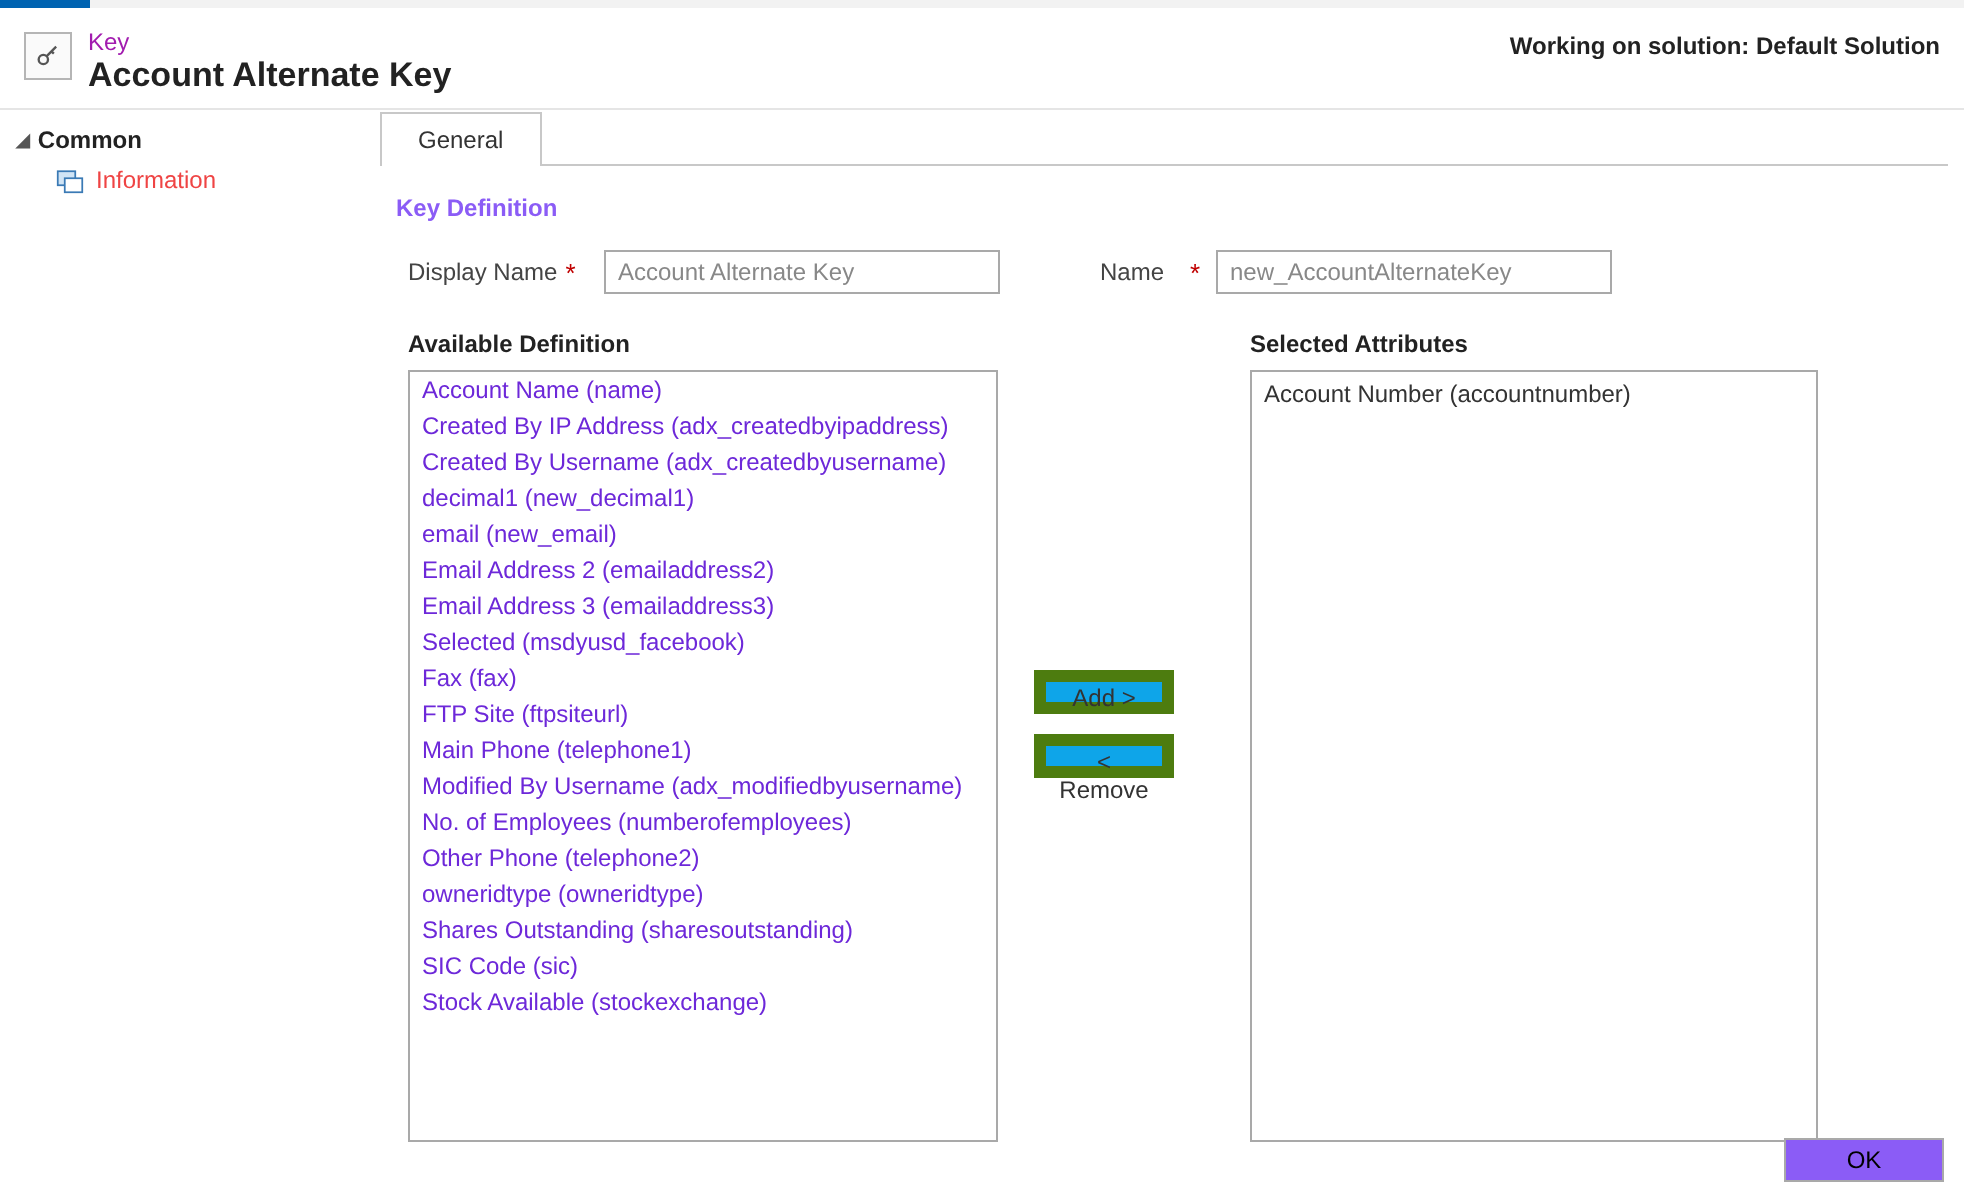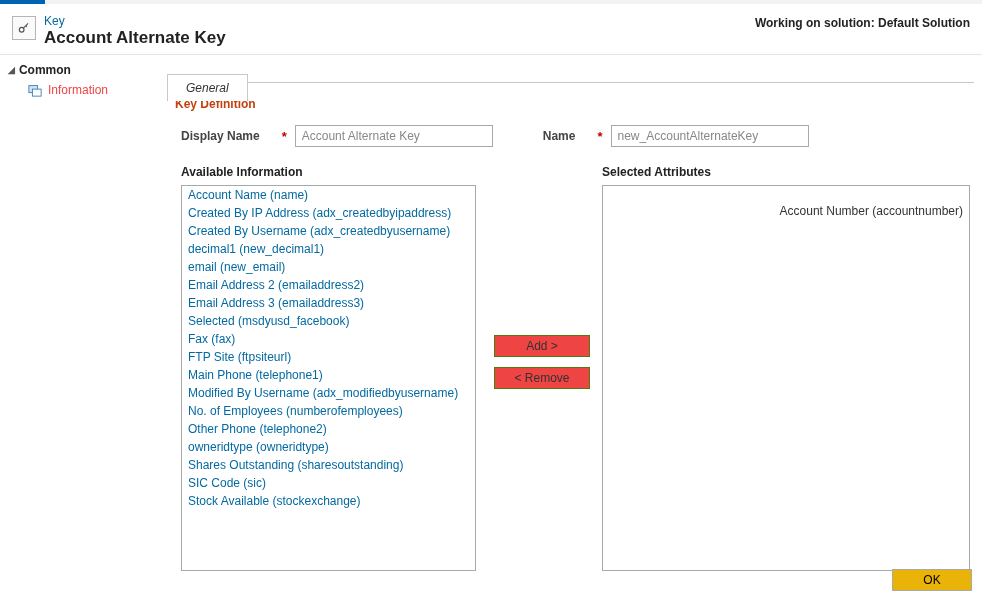--- a/index.html
+++ b/index.html
@@ -3,51 +3,51 @@
 <meta charset="utf-8">
 <style>
   * { box-sizing: border-box; font-family: "Segoe UI", Arial, sans-serif; }
   body { margin: 0; background: #fff; color: #333; font-size: 12px; }
   .top-bar { height: 4px; background: #f2f2f2; }
   .top-bar-inner { width: 45px; height: 4px; background: #0063b1; }
   .header { display: flex; align-items: flex-start; padding: 10px 12px 6px 12px; border-bottom: 1px solid #e5e5e5; }
   .header-icon { width: 24px; height: 24px; margin-right: 8px; margin-top: 2px; border: 1px solid #b5b5b5; display:flex; align-items:center; justify-content:center; background:#fafafa;}
   .header-icon svg { width:14px; height:14px; stroke:#555; }
   .header-titles { flex: 1; }
-  .header-sub { font-size: 12px; color: #0369a1; }
+  .header-sub { font-size: 12px; color: #a21caf; }
   .header-title { font-size: 17px; font-weight: 600; color: #222; }
   .header-right { font-size: 12px; font-weight: 600; color: #222; padding-top: 2px; }
   .body { display: flex; height: calc(598px - 58px); }
   .sidebar { width: 190px; padding: 8px 8px; }
   .sidebar-group { font-weight: 600; color: #222; font-size: 12px; display:flex; align-items:center; gap:4px; margin-bottom:4px; cursor:pointer;}
   .sidebar-group .tri { font-size:9px; color:#555;}
   .sidebar-item { display:flex; align-items:center; gap:6px; padding: 2px 0 2px 20px; color:#ef4444; cursor:pointer;}
   .sidebar-item .ico { width:14px; height:14px; display:inline-flex; }
   .main { flex:1; padding: 0 8px 0 0; position:relative; }
   .tabs { display:flex; margin-top:0; }
-  .tab { border:1px solid #c8c8c8; border-bottom:none; background:#fff; padding:6px 18px; font-size:12px; color:#333; position:relative; top:19px; cursor:pointer;font-style:italic;}
+  .tab { border:1px solid #c8c8c8; border-bottom:none; background:#fff; padding:6px 18px; font-size:12px; color:#333; position:relative; top:1px; cursor:pointer;}
   .tab.active { background:#fff; }
   .panel { border-top:1px solid #c8c8c8; padding: 14px 4px 12px 8px; }
-  .section-title { font-size:12px; font-weight:600; color:#c2410c; margin-bottom:14px; }
+  .section-title { font-size:12px; font-weight:600; color:#8b5cf6; margin-bottom:14px; }
   .form-row { display:flex; align-items:center; gap:10px; margin-bottom:18px; padding-left:6px;}
   .field { display:flex; align-items:center; gap:8px; }
-  .fld-label { font-size:12px; color:#444; min-width:90px; display:flex; align-items:center; gap:22px;font-weight:bold;}
+  .fld-label { font-size:12px; color:#444; min-width:90px; display:flex; align-items:center; gap:4px;}
   .req { color:#c00000; font-size:13px; line-height:1; }
   .fld-input { width:198px; height:22px; border:1px solid #a9a9a9; background:#fff; color:#888; font-size:12px; padding:2px 6px; }
   .columns { display:flex; gap:18px; padding-left:6px; align-items:flex-start;}
   .col { display:flex; flex-direction:column; }
   .col-label { font-size:12px; font-weight:600; color:#222; margin-bottom:6px; }
   .listbox { border:1px solid #a9a9a9; width:295px; height:386px; overflow-y:scroll; background:#fff; position:relative;}
-  .listbox .item { padding:2px 6px; font-size:12px; color:#0369a1; cursor:pointer; white-space:nowrap;}
+  .listbox .item { padding:2px 6px; font-size:12px; color:#6d28d9; cursor:pointer; white-space:nowrap;}
   .btn-col { display:flex; flex-direction:column; gap:10px; width:90px; margin-top:170px;}
-  .btn-sm { height:22px; border:1px solid #4d7c0f; background:#ef4444; font-size:12px; color:#333; cursor:pointer; width:96px; }
-  .sel-box { border:1px solid #a9a9a9; width:368px; height:386px; background:#fff; padding:16px 0;text-align:right;}
+  .btn-sm { height:22px; border:6px solid #4d7c0f; background:#0ea5e9; font-size:12px; color:#333; cursor:pointer; width:70px; }
+  .sel-box { border:1px solid #a9a9a9; width:284px; height:386px; background:#fff; padding:2px 0;}
   .sel-box .item { padding:2px 6px; font-size:12px; color:#333; }
   .footer { position:absolute; bottom:4px; right:10px; }
-  .ok-btn { width:80px; height:22px; border:1px solid #a9a9a9; background:#eab308; font-size:12px; cursor:pointer;}
+  .ok-btn { width:80px; height:22px; border:1px solid #a9a9a9; background:#8b5cf6; font-size:12px; cursor:pointer;}
   
   .listbox::-webkit-scrollbar { width:18px; }
   .listbox::-webkit-scrollbar-track { background:#efefef; }
   .listbox::-webkit-scrollbar-thumb { background:#c2c2c2; }
   .listbox::-webkit-scrollbar-button:single-button { height:18px; background:#efefef; display:block; }
   .listbox::-webkit-scrollbar-button:single-button:vertical:decrement { background:#efefef; }
 </style>
 </head>
 <body>
 
@@ -107,21 +107,21 @@
           <div class="fld-label" style="min-width:50px;justify-content:space-between;">
             <span>Name</span>
               <span class="req">*</span>
           </div>
           <input class="fld-input" value="new_AccountAlternateKey" style="">
         </div>
       </div>
 
       <div class="columns">
         <div class="col">
-          <div class="col-label">Available Information</div>
+          <div class="col-label">Available Definition</div>
           <div class="listbox" id="avail-list">
               <div class="item">Account Name (name)</div>
               <div class="item">Created By IP Address (adx_createdbyipaddress)</div>
               <div class="item">Created By Username (adx_createdbyusername)</div>
               <div class="item">decimal1 (new_decimal1)</div>
               <div class="item">email (new_email)</div>
               <div class="item">Email Address 2 (emailaddress2)</div>
               <div class="item">Email Address 3 (emailaddress3)</div>
               <div class="item">Selected (msdyusd_facebook)</div>
               <div class="item">Fax (fax)</div>

